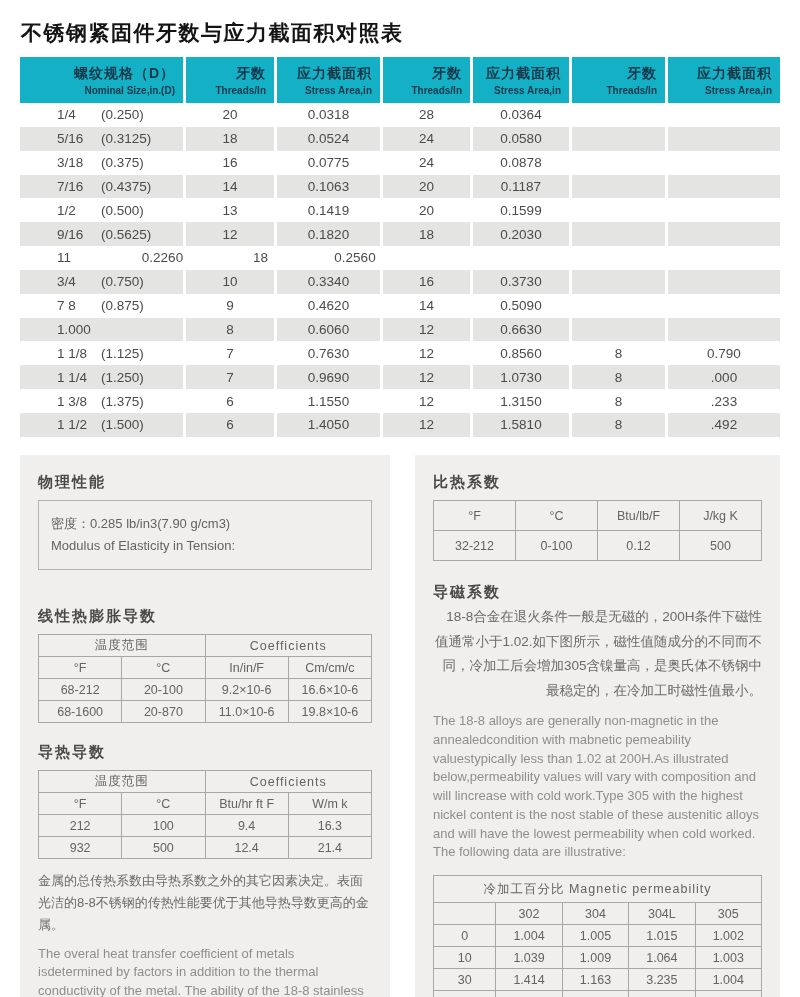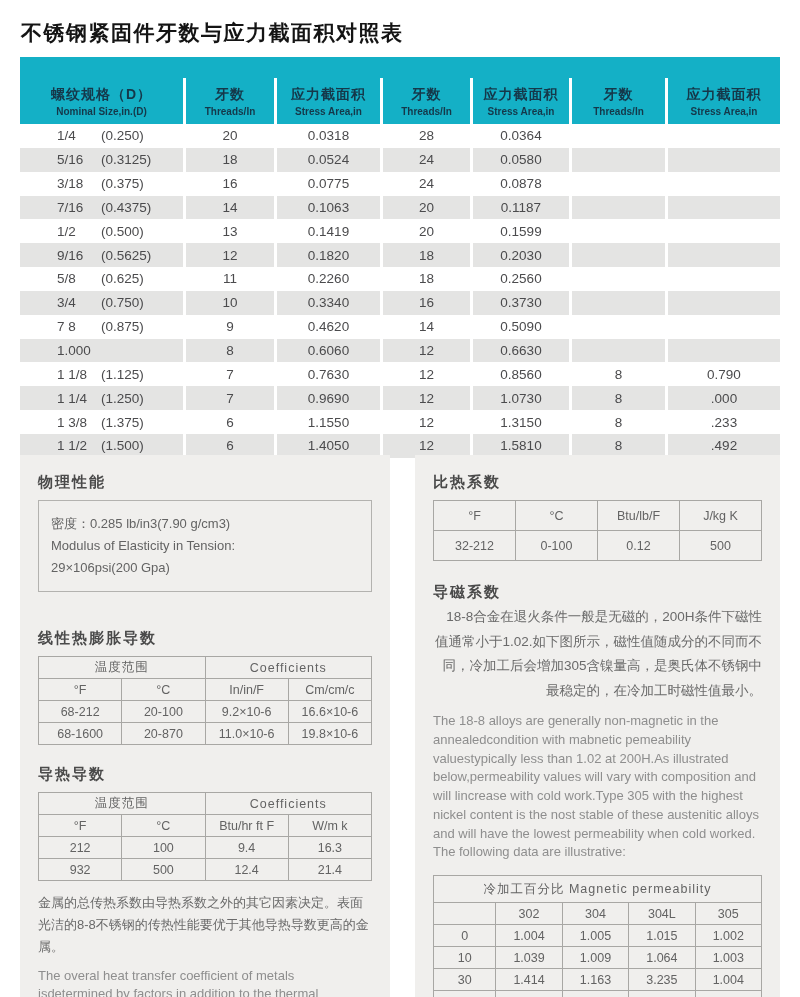--- a/index.html
+++ b/index.html
@@ -5,22 +5,22 @@
   html,body { margin:0; padding:0; background:#fff; }
   body { font-family:"Liberation Sans","DejaVu Sans",sans-serif; }
   .page { position:relative; width:800px; height:997px; background:#ffffff; overflow:hidden; }
 
   .doc-title { position:absolute; left:21px; top:19px; font-size:21px; font-weight:bold;
                color:#141414; letter-spacing:1.5px; }
 
   
   .main-table { position:absolute; left:20px; top:57px; width:760px; }
   .mt-header { display:flex; background:#14b0c6; }
-  .mt-header .cell { box-sizing:border-box; border-right:3px solid #fff; text-align:center;
-                     padding:8px 8px 7px; color:#15384a;margin-top:21px; }
+  .mt-header .cell { box-sizing:border-box; border-right:3px solid #fff; text-align:right;
+                     padding:8px 8px 7px; color:#15384a; }
   .mt-header .cell:last-child { border-right:none; }
   .zh { display:block; font-size:14px; font-weight:bold; letter-spacing:1px; margin-bottom:2px; }
   .en { display:block; font-size:10px; font-weight:bold; }
 
   .w1{width:166px} .w2{width:91px} .w3{width:106px} .w4{width:90px}
   .w5{width:99px} .w6{width:96px} .w7{width:112px}
 
   .mt-body .mt-row { display:flex; height:23.85px; font-size:13.5px; color:#4b4b4d; }
   .mt-body .mt-row:nth-child(even) { background:#e4e4e3; }
   .mt-row .cell { box-sizing:border-box; height:100%; display:flex; align-items:center;
@@ -160,24 +160,20 @@
             <span>(0.5625)</span>
           </div>
           <div class="cell w2">12</div>
           <div class="cell w3">0.1820</div>
           <div class="cell w4">18</div>
           <div class="cell w5">0.2030</div>
           <div class="cell w6"></div>
           <div class="cell w7"></div>
         </div>
       <div class="mt-row">
-          <div class="cell w1 name-cell">
-            <span class="frac">5/8</span>
-            <span>(0.625)</span>
-          </div>
           <div class="cell w2">11</div>
           <div class="cell w3">0.2260</div>
           <div class="cell w4">18</div>
           <div class="cell w5">0.2560</div>
           <div class="cell w6"></div>
           <div class="cell w7"></div>
         </div>
       <div class="mt-row">
           <div class="cell w1 name-cell">
             <span class="frac">3/4</span>
@@ -263,21 +259,20 @@
           <div class="cell w7">.492</div>
         </div>
     </div>
   </div>
 
   <div class="panel panel-left">
     <div class="sec-title">物理性能</div>
     <div class="info-box">
       <div>密度：0.285 lb/in3(7.90 g/cm3)</div>
       <div>Modulus of Elasticity in Tension:</div>
-      <div>29×106psi(200 Gpa)</div>
     </div>
 
     <div class="sec-title" style="margin-top:37px">线性热膨胀导数</div>
     <table class="mini">
       <tbody>
           <tr>
         <th colspan="2" class="grp">温度范围</th>
         <th colspan="2" class="grp">Coefficients</th>
       </tr>
       <tr>

